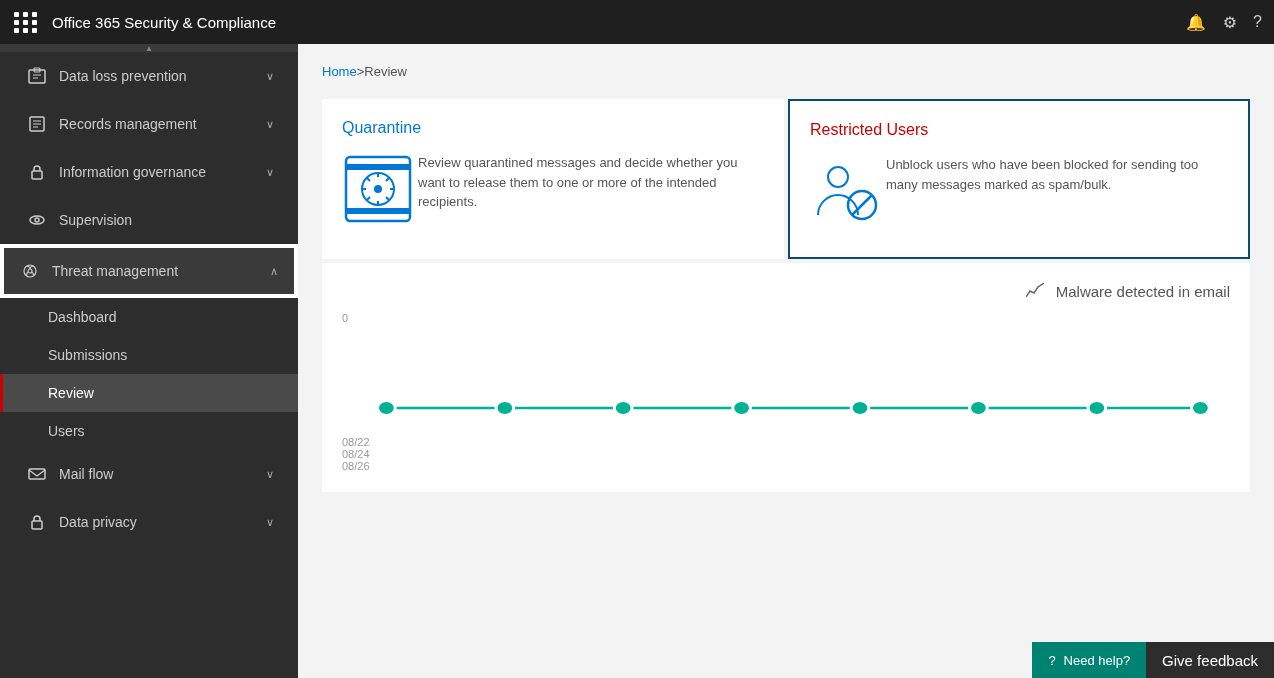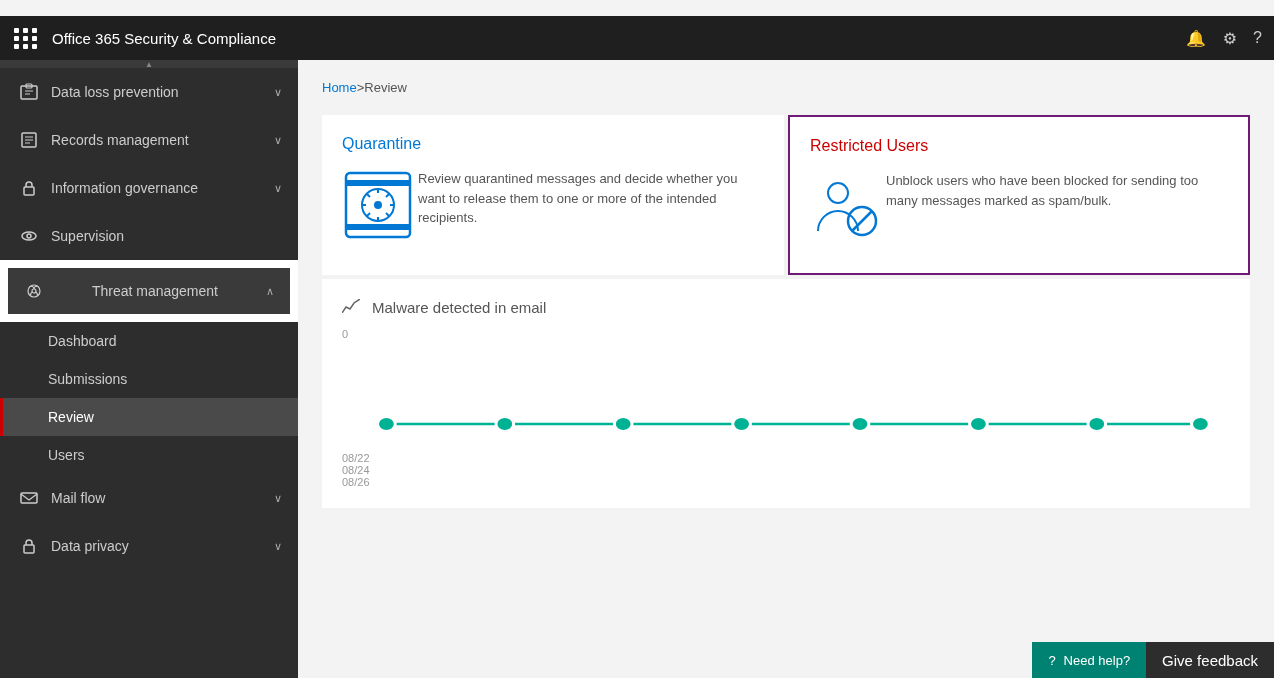--- a/index.html
+++ b/index.html
@@ -8,21 +8,20 @@
     
     .topbar {
       background: #1a1a2e;
       background: #1f1f1f;
       height: 44px;
       display: flex;
       align-items: center;
       padding: 12px 12px;
       gap: 12px;
       flex-shrink: 0;
-      margin-top: 16px;
     }
     .topbar-grid {
       color: #fff;
       font-size: 18px;
       cursor: pointer;
       display: flex; align-items: center; justify-content: center;
       width: 28px; height: 28px;
     }
     .topbar-title {
       color: #fff;
@@ -65,21 +64,21 @@
       align-items: center;
     }
     .sidebar-scroll-indicator::after {
       content: '▲';
       color: #888;
       font-size: 8px;
     }
     .sidebar-item {
       display: flex;
       align-items: center;
-      padding: 14px 16px;
+      padding: 14px 24px;
       color: #ccc;
       font-size: 14px;
       cursor: pointer;
       gap: 12px;
       border-left: 3px solid transparent;
     }
     .sidebar-item.highlighted {
       border-left: 3px solid #cc0000;
       background: #3a3a3a;
     }
@@ -164,39 +163,40 @@
       flex-shrink: 0;
     }
     .card-text {
       font-size: 13px;
       color: #555;
       line-height: 1.5;
     }
 
     
     .card.highlighted-card {
-      border: 2px solid #701a75;
+      border: 2px solid #0c4a6e;
     }
     .card.highlighted-card .card-title {
       color: #cc0000;
     }
 
     
     .chart-card {
       background: #fff;
       padding: 20px;
       grid-column: 1 / 2;
     }
     .chart-title {
       display: flex;
       align-items: center;
       gap: 12px;
       font-size: 15px;
       color: #555;
       margin-bottom: 12px;
+      justify-content: flex-end;
     }
     .chart-area {
       position: relative;
       height: 120px;
       margin-top: 10px;
     }
     .chart-label-y {
       position: absolute;
       top: 0;
       left: 0;
@@ -323,21 +323,21 @@
     <div class="sidebar-item">
       <span class="item-icon">
         <svg width="18" height="18" viewBox="0 0 18 18" fill="none">
           <ellipse cx="9" cy="9" rx="7" ry="4" stroke="#ccc" stroke-width="1.5"></ellipse>
           <circle cx="9" cy="9" r="2" stroke="#ccc" stroke-width="1.5"></circle>
         </svg>
       </span>
       <span class="item-label">Supervision</span>
     </div>
 
-    <div class="sidebar-item highlighted" style="border:8px solid #ffffff; margin:0; padding:13px 16px;text-align:center;">
+    <div class="sidebar-item highlighted" style="border:4px solid #ffffff; margin:0; padding:13px 16px;">
       <span class="item-icon">
         <svg width="18" height="18" viewBox="0 0 18 18" fill="none">
           <circle cx="9" cy="9" r="2" stroke="#ccc" stroke-width="1.2"></circle>
           <path d="M9 7C9 5 7 3.5 5.5 4.5" stroke="#ccc" stroke-width="1.2" fill="none"></path>
           <path d="M9 7C9 5 11 3.5 12.5 4.5" stroke="#ccc" stroke-width="1.2" fill="none"></path>
           <path d="M7.5 10C6 10.5 5 12.5 6 13.5" stroke="#ccc" stroke-width="1.2" fill="none"></path>
           <path d="M10.5 10C12 10.5 13 12.5 12 13.5" stroke="#ccc" stroke-width="1.2" fill="none"></path>
           <circle cx="9" cy="9" r="6" stroke="#ccc" stroke-width="1.2" fill="none"></circle>
         </svg>
       </span>

